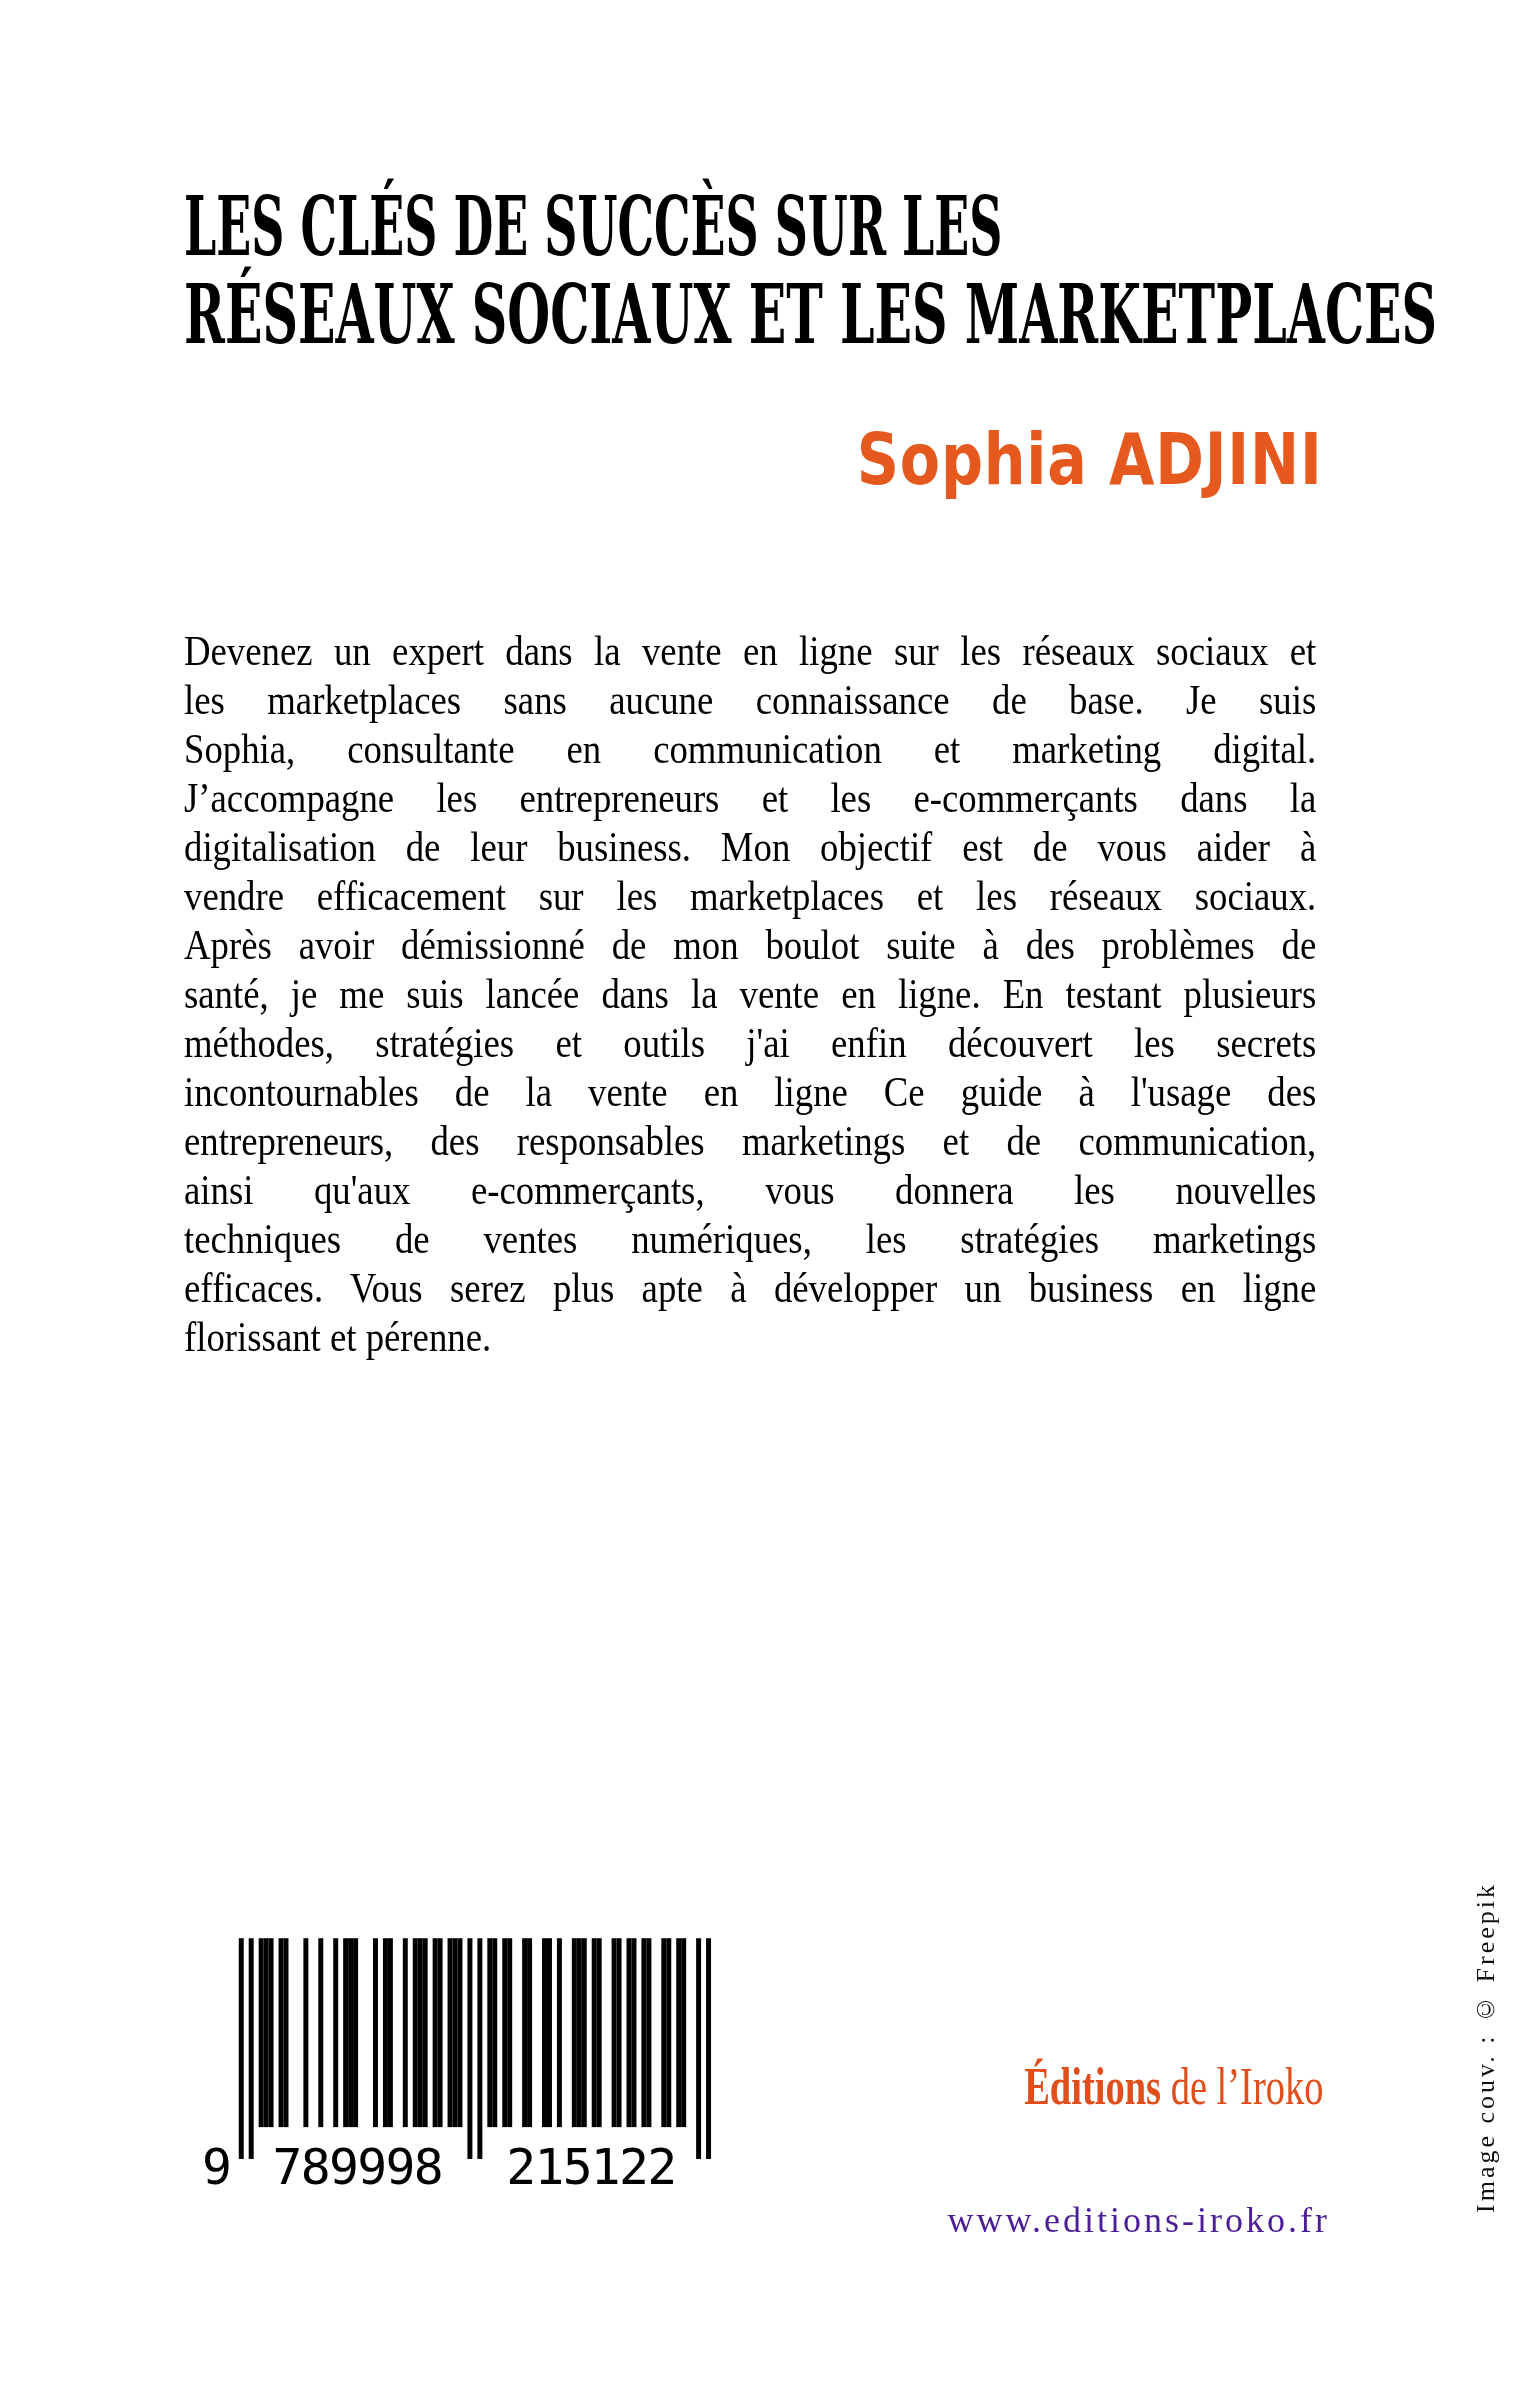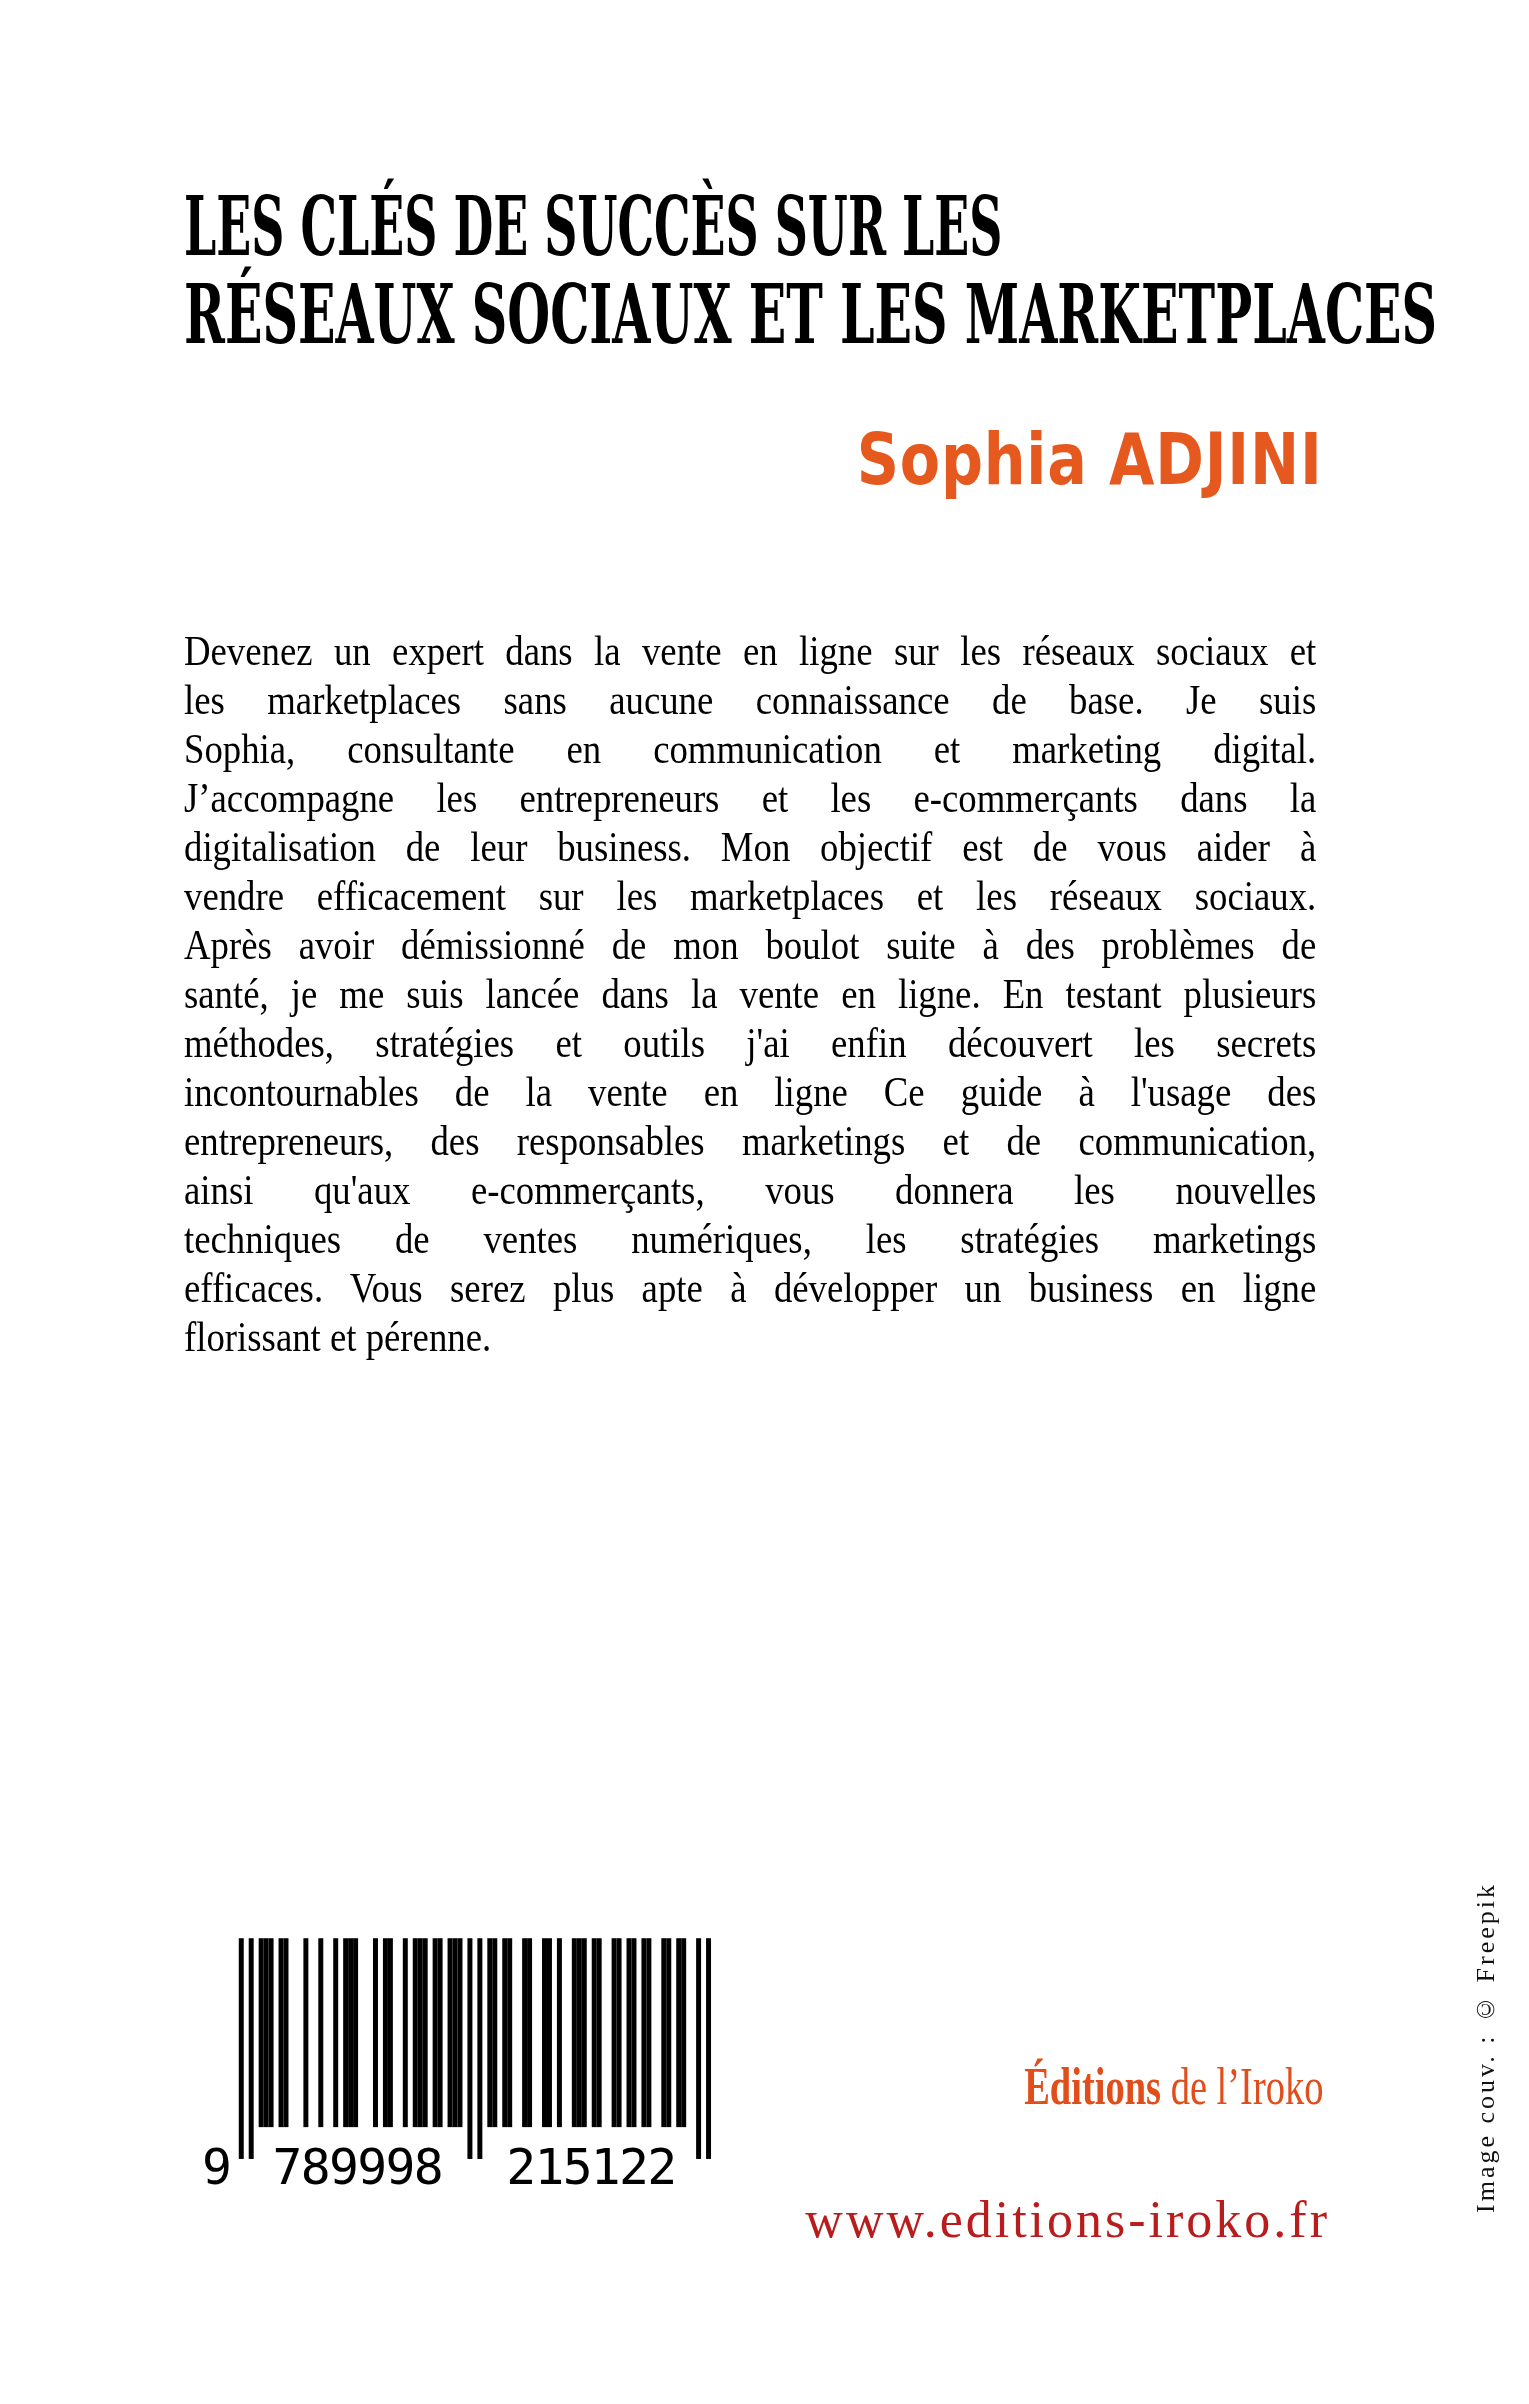--- a/index.html
+++ b/index.html
@@ -37,22 +37,22 @@
   .barcode { position:absolute; left:199px; top:1938px; width:517px; height:251px; }
   
   .publisher {
     position:absolute; right:206px; top:2061px;
     font-size:52px; line-height:52px; white-space:nowrap;
     transform:scaleX(0.74); transform-origin:100% 0;
   }
   .pub-bold { font-weight:bold; }
   .website {
     position:absolute; right:199px; top:2200px;
-    font-size:52px; line-height:40px; letter-spacing:3px; white-space:nowrap;
-    color:#b91c1c;
+    font-size:36px; line-height:40px; letter-spacing:3px; white-space:nowrap;
+    color:#4c1d95;
   }
   
   .credit {
     position:absolute; top:1879px; right:28px; height:334px;
     writing-mode:vertical-rl; transform:rotate(180deg);
     font-size:26px; letter-spacing:3px; white-space:nowrap; color:#111;
   }
 </style>
 </head>
 <body>

